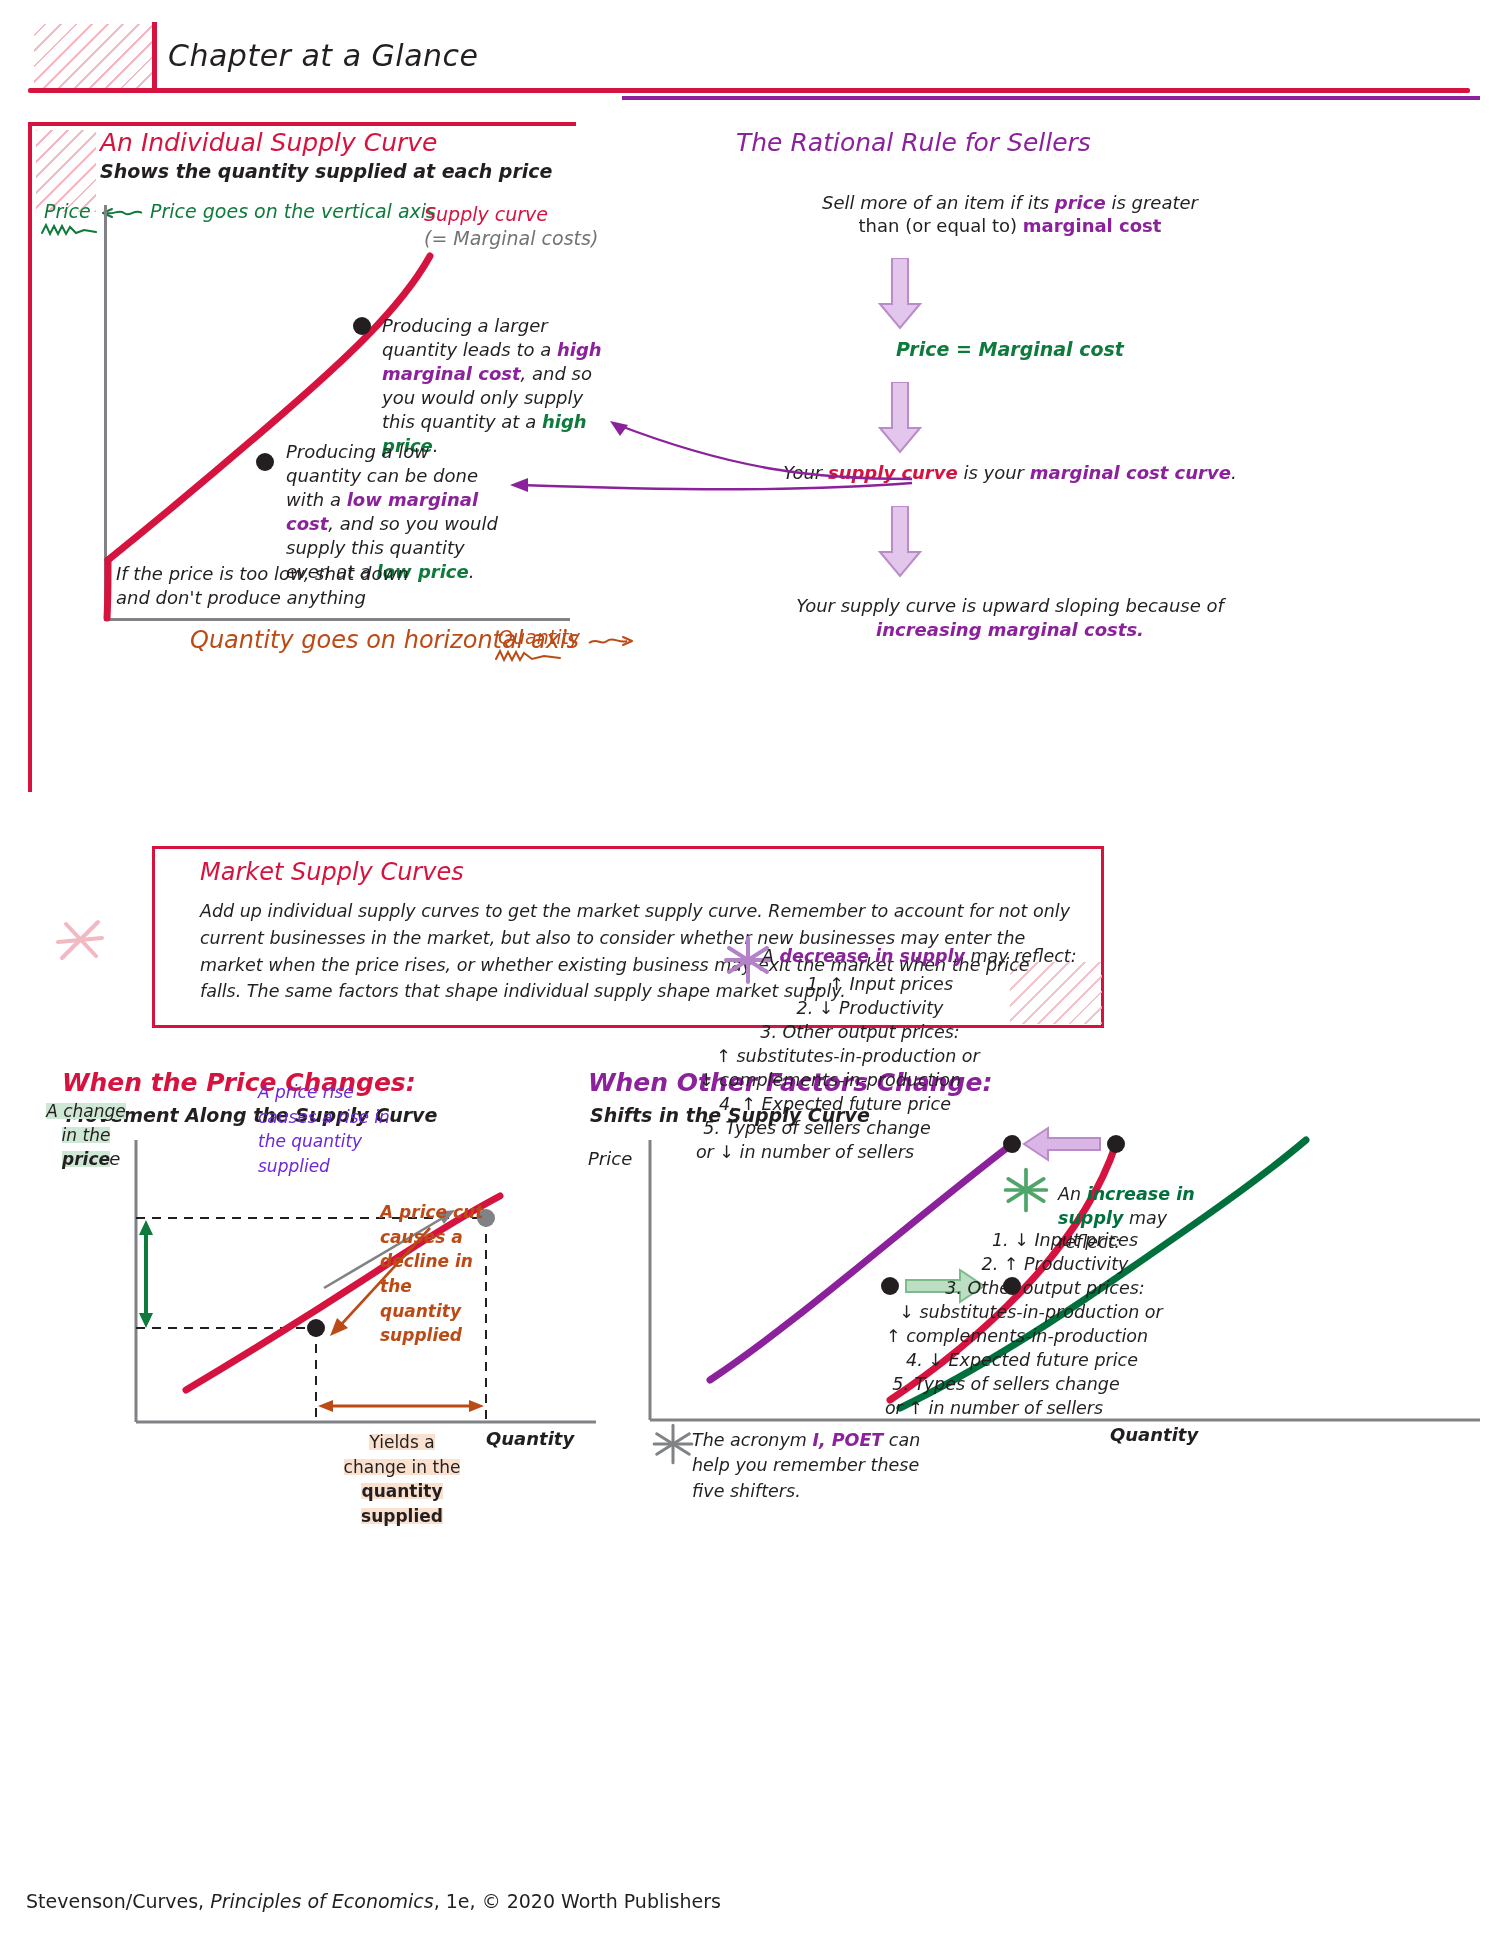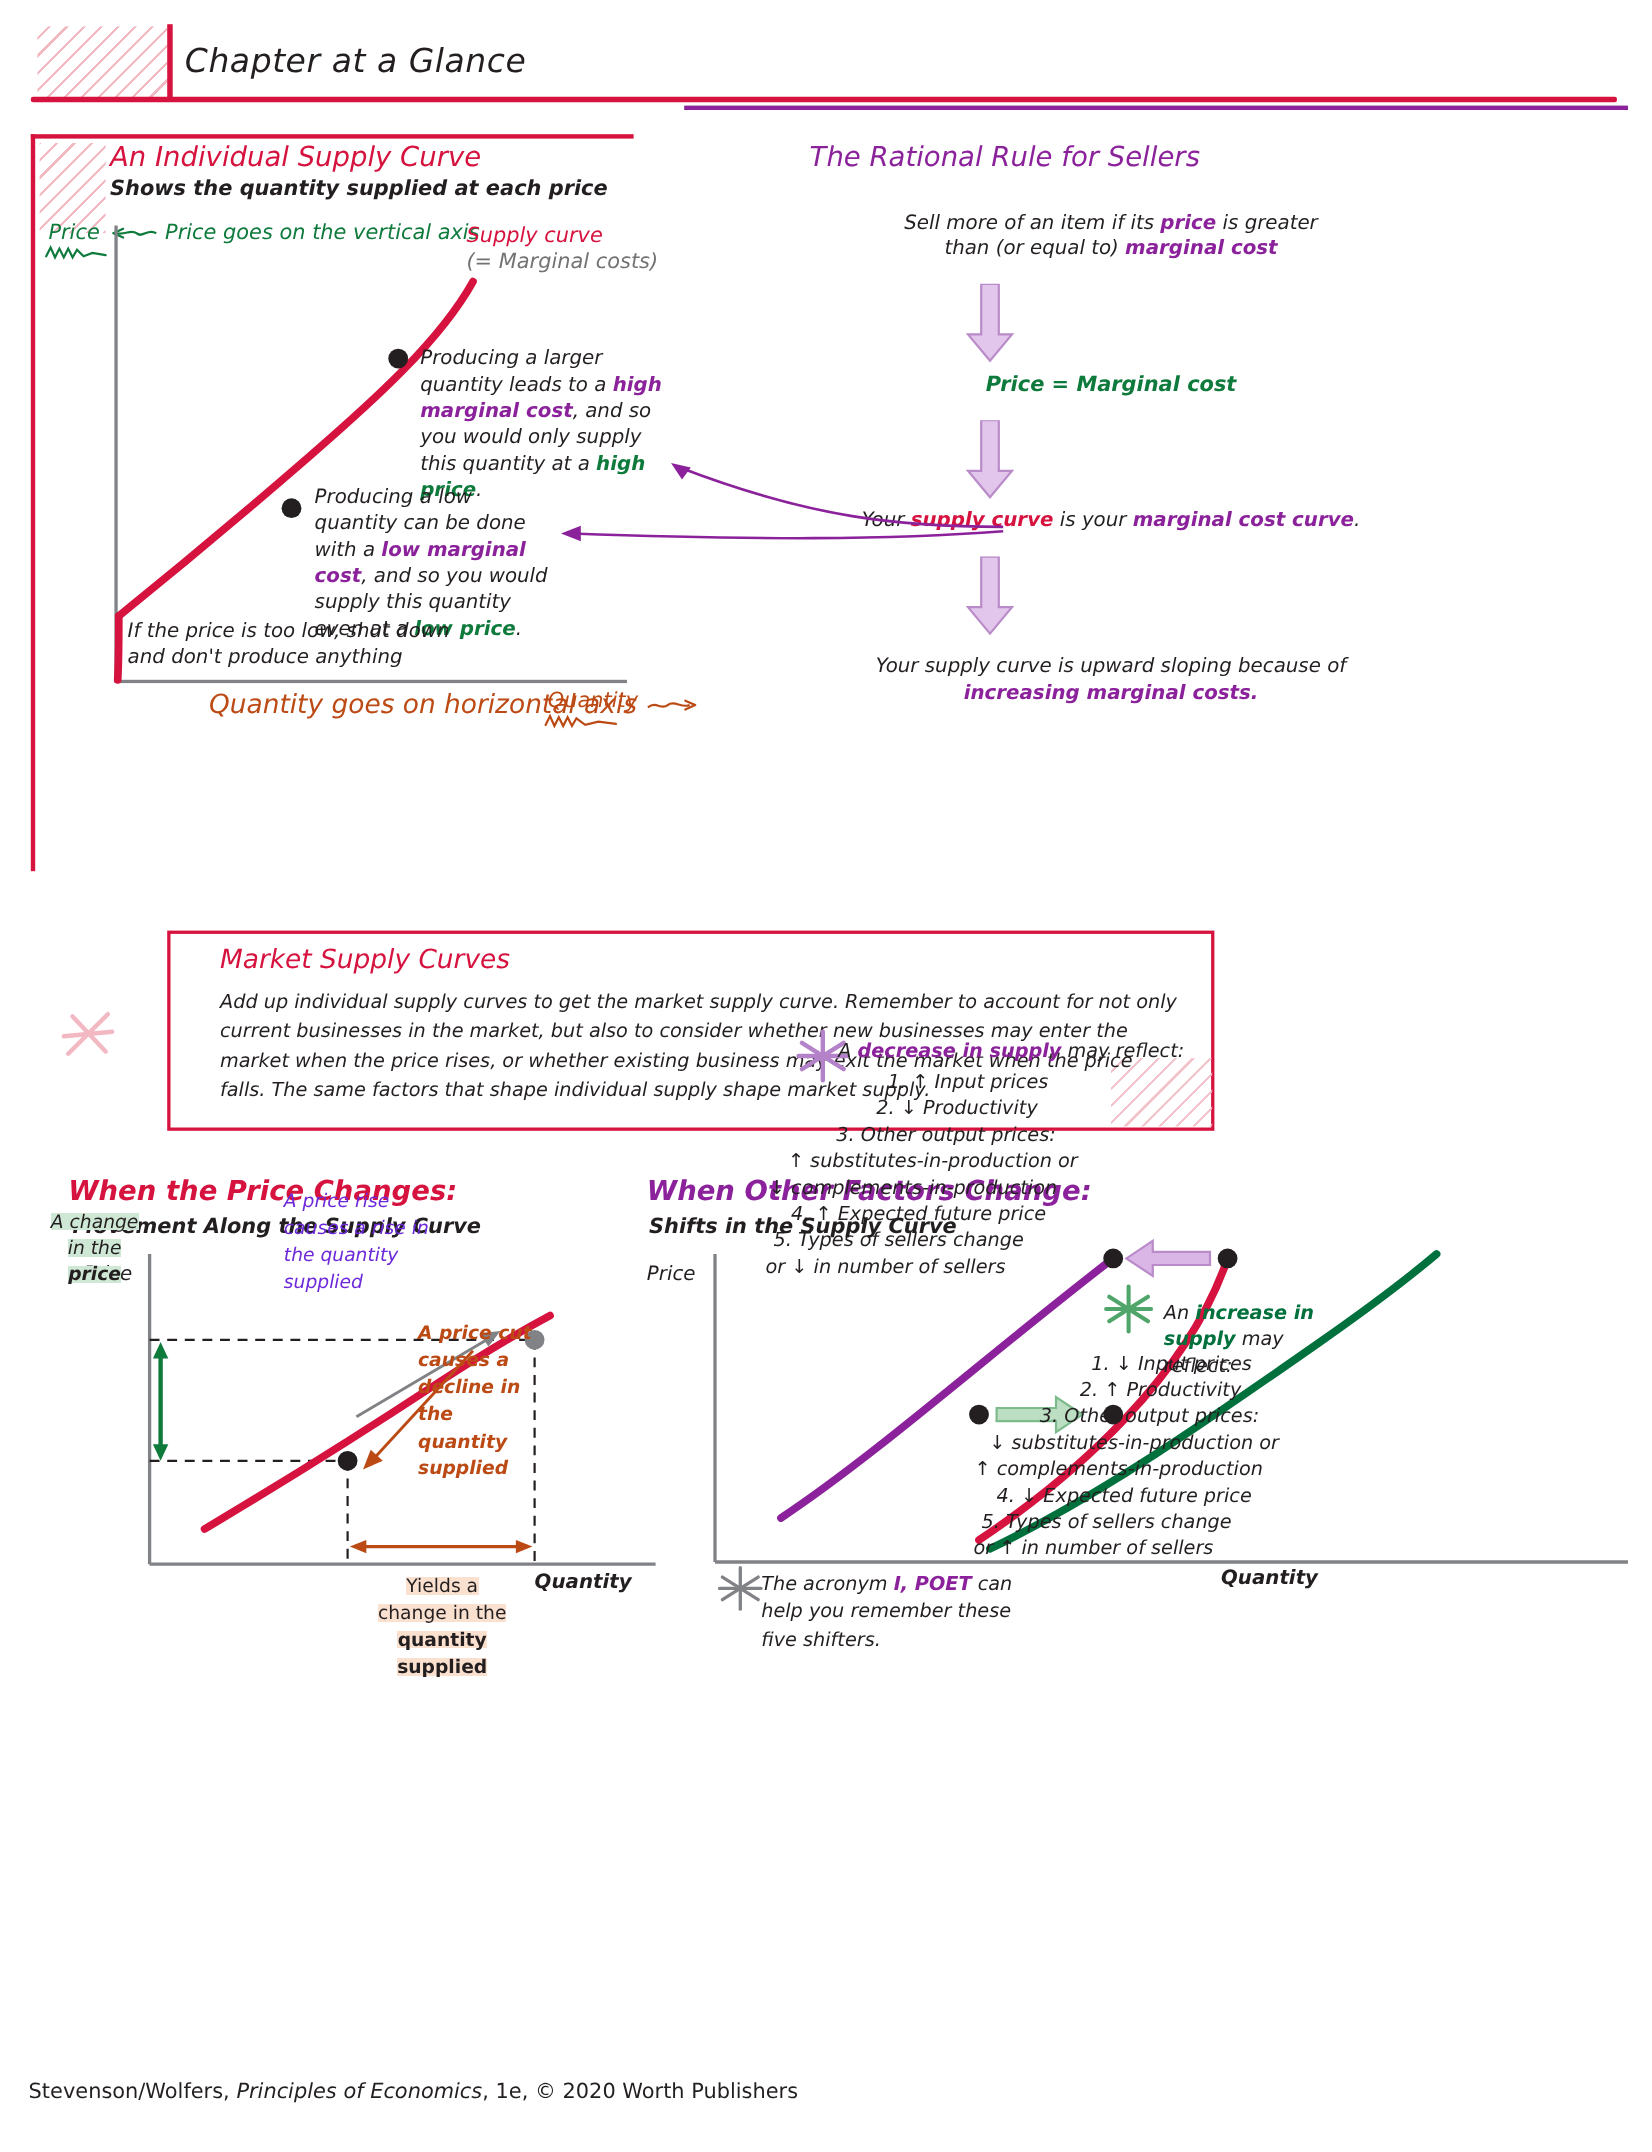--- a/index.html
+++ b/index.html
@@ -74,21 +74,21 @@
   #p1-qty { position:absolute; left:498px; top:626px; font-size:19px; font-style:italic; color:#bc4a15; }
   #p1-qty-squiggle { position:absolute; left:494px; top:648px; width:70px; height:16px; }
 
   
   #panel2-top-rule { position:absolute; left:622px; top:96px; width:858px; height:4px; background:#8b229b; }
   #panel2-title {
     position:absolute; left:736px; top:128px;
     font-size:25px; font-style:italic; color:#8b229b;
   }
   #p2-line1 { position:absolute; left:700px; top:192px; width:620px; text-align:center; font-size:18px; font-style:italic; }
-  #p2-line2 { position:absolute; left:700px; top:215px; width:620px; text-align:center; font-size:18px; font-style:italic; }
+  #p2-line2 { position:absolute; left:700px; top:215px; width:620px; text-align:center; font-size:18px; }
   #p2-pmc { position:absolute; left:700px; top:338px; width:620px; text-align:center; font-size:19px; font-style:italic; color:#0e7a3c; font-weight:700;}
   #p2-mid  { position:absolute; left:700px; top:462px; width:620px; text-align:center; font-size:18px; font-style:italic; }
   #p2-bot1 { position:absolute; left:700px; top:595px; width:620px; text-align:center; font-size:18px; font-style:italic; }
   #p2-bot2 { position:absolute; left:700px; top:619px; width:620px; text-align:center; font-size:18px; font-style:italic; color:#8b229b; font-weight:700;}
 
   .fatarrow { position:absolute; width:44px; height:72px; }
 
   
   #msc-box {
     position:absolute; left:152px; top:846px; width:952px; height:182px;
@@ -360,14 +360,14 @@
       <path d="M9 16 L47 40"></path>
       <path d="M9 40 L47 16"></path>
     <path d="M6 28 L50 28"></path>
   </g>
 </svg>
 <div id="p4-poet">
   The acronym <span class="mag">I, POET</span> can help you remember these five shifters.
 </div>
 
 <div id="footer">
-  <span>Stevenson/Wolfers, </span><i>Principles of Economics</i><span>, 1e, © 2020 Worth Publishers</span>
+  <span>Stevenson/Curves, </span><i>Principles of Economics</i><span>, 1e, © 2020 Worth Publishers</span>
 </div>
 
 </body></html>

